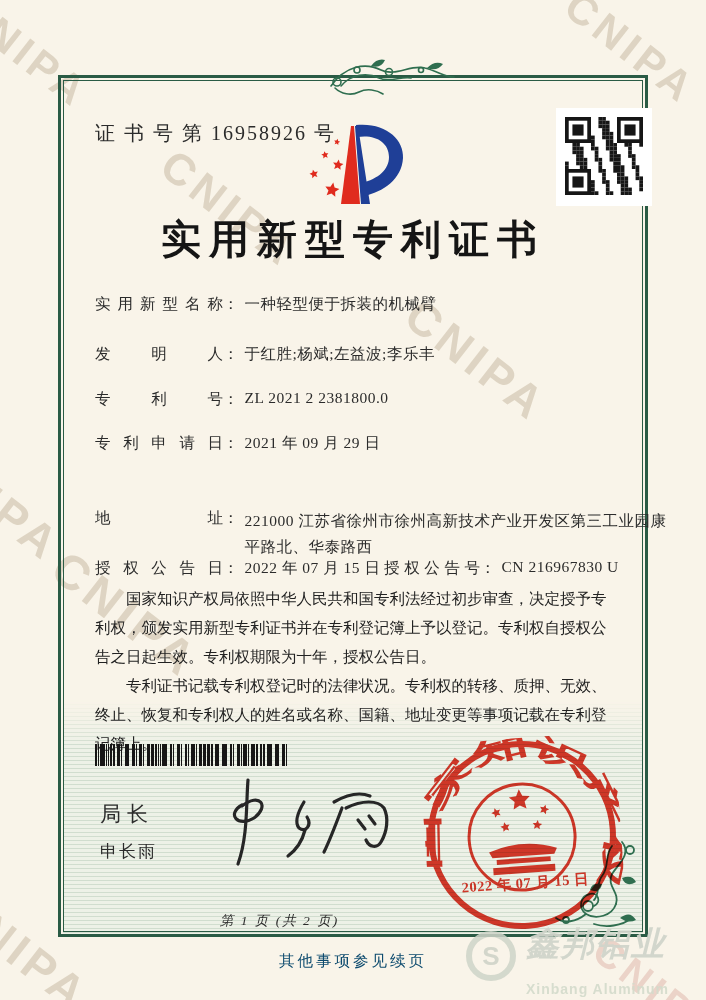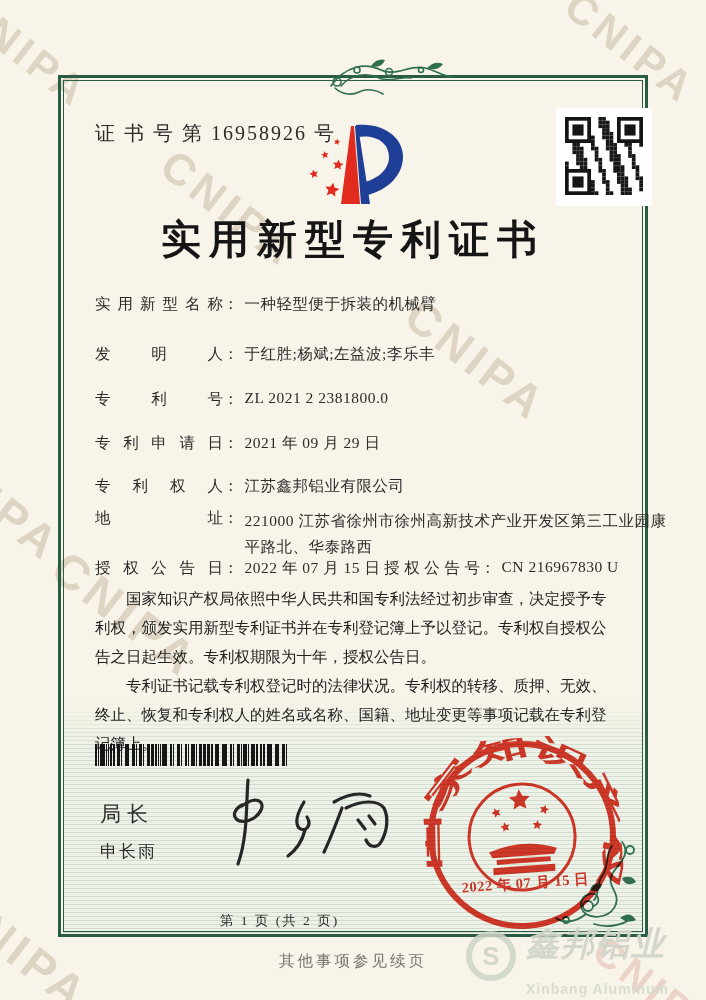--- a/index.html
+++ b/index.html
@@ -61,22 +61,22 @@
   .director-label{position:absolute;left:100px;top:800px;font-size:21px;letter-spacing:6px;z-index:3;}
   .director-name{position:absolute;left:100px;top:840px;font-size:17px;letter-spacing:2px;z-index:3;}
   .signature{position:absolute;left:208px;top:772px;width:200px;height:100px;z-index:3;}
   
   .seal{position:absolute;left:425px;top:738px;width:196px;height:196px;z-index:4;
         transform:rotate(-4deg);opacity:0.93;mix-blend-mode:multiply;}
   
   .orn-top{position:absolute;left:327px;top:56px;z-index:3;}
   .orn-corner{position:absolute;left:552px;top:840px;z-index:3;}
   
-  .page-info{position:absolute;left:0;top:912px;width:559px;text-align:center;font-size:13.5px;letter-spacing:2px;z-index:3;}
-  .footer-note{position:absolute;left:0;top:951px;width:706px;text-align:center;font-size:15.5px;letter-spacing:3px;color:#737373;z-index:3;}
+  .page-info{position:absolute;left:0;top:912px;width:559px;text-align:center;font-size:13.5px;letter-spacing:2px;z-index:3;font-style:italic;}
+  .footer-note{position:absolute;left:0;top:951px;width:706px;text-align:center;font-size:15.5px;letter-spacing:3px;color:#0c4a6e;z-index:3;}
   
   .brand{position:absolute;left:466px;top:927px;width:240px;height:70px;z-index:5;display:flex;align-items:flex-start;pointer-events:none;}
   .brand-icon{
     width:50px;height:50px;border-radius:50%;
     border:6px solid rgba(206,211,200,0.85);box-sizing:border-box;
     color:rgba(206,211,200,0.9);font-family:"Liberation Sans",sans-serif;
     font-size:26px;font-weight:bold;text-align:center;line-height:38px;flex:0 0 auto;margin-top:4px;
   }
   .brand-text{margin-left:10px;}
   .brand-cn{font-size:33px;font-weight:bold;color:rgba(208,212,202,0.95);letter-spacing:2px;line-height:34px;font-family:"Liberation Sans",sans-serif;font-style:italic;}
@@ -287,23 +287,20 @@
   </div>
   <div class="row" style="top:344px;">
     <span class="flabel">发明人</span><span class="fcolon">：</span><span class="fvalue">于红胜;杨斌;左益波;李乐丰</span>
   </div>
   <div class="row" style="top:389px;">
     <span class="flabel">专利号</span><span class="fcolon">：</span><span class="fvalue">ZL 2021 2 2381800.0</span>
   </div>
   <div class="row" style="top:433px;">
     <span class="flabel">专利申请日</span><span class="fcolon">：</span><span class="fvalue">2021 年 09 月 29 日</span>
   </div>
-  <div class="row" style="top:476px;">
-    <span class="flabel">专利权人</span><span class="fcolon">：</span><span class="fvalue">江苏鑫邦铝业有限公司</span>
-  </div>
   <div class="row" style="top:508px;">
     <span class="flabel">地址</span><span class="fcolon">：</span><span class="fvalue wrap">221000 江苏省徐州市徐州高新技术产业开发区第三工业园康平路北、华泰路西</span>
   </div>
   <div class="row" style="top:558px;">
     <span class="flabel">授权公告日</span><span class="fcolon">：</span><span class="fvalue">2022 年 07 月 15 日</span>
   </div>
   <div class="row grant2" style="top:558px;">
     <span class="flabel">授权公告号</span><span class="fcolon">：</span><span class="fvalue">CN 216967830 U</span>
   </div>
 

